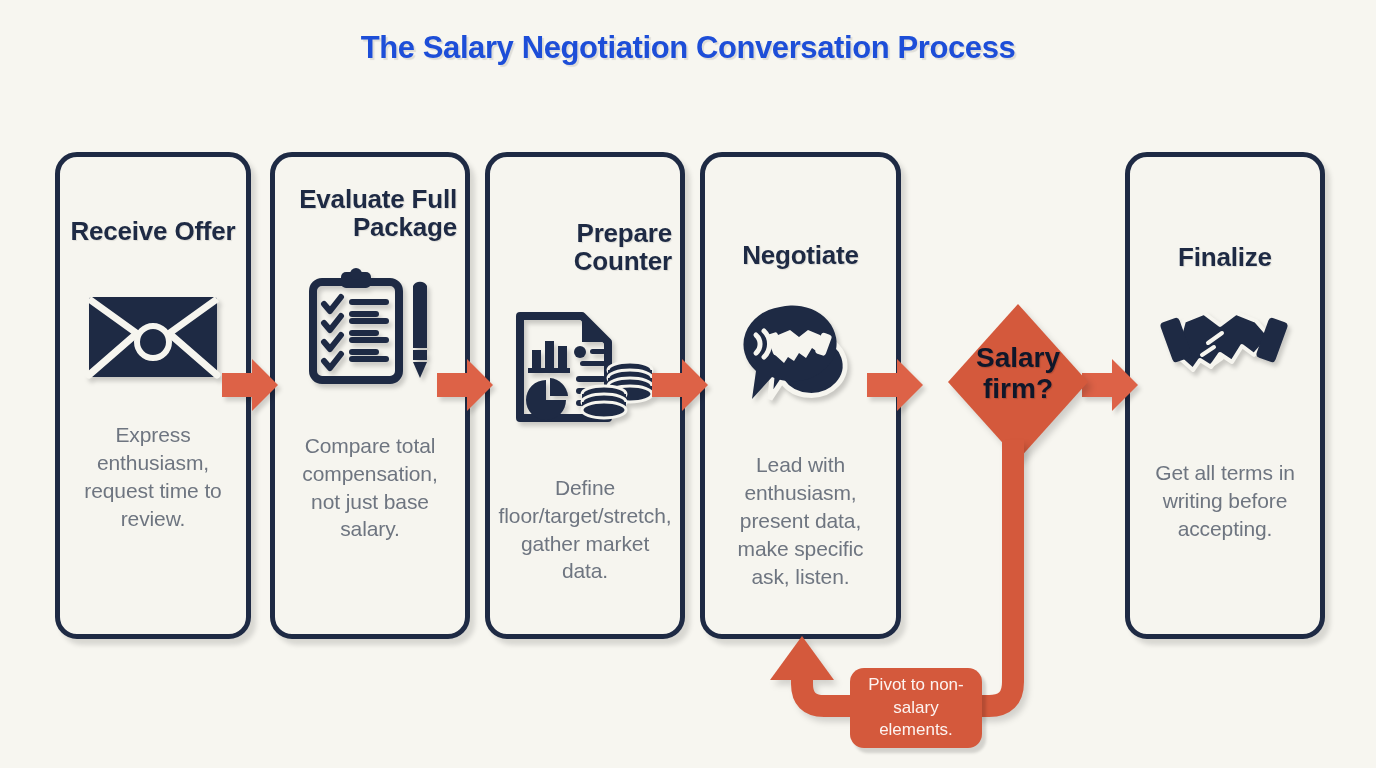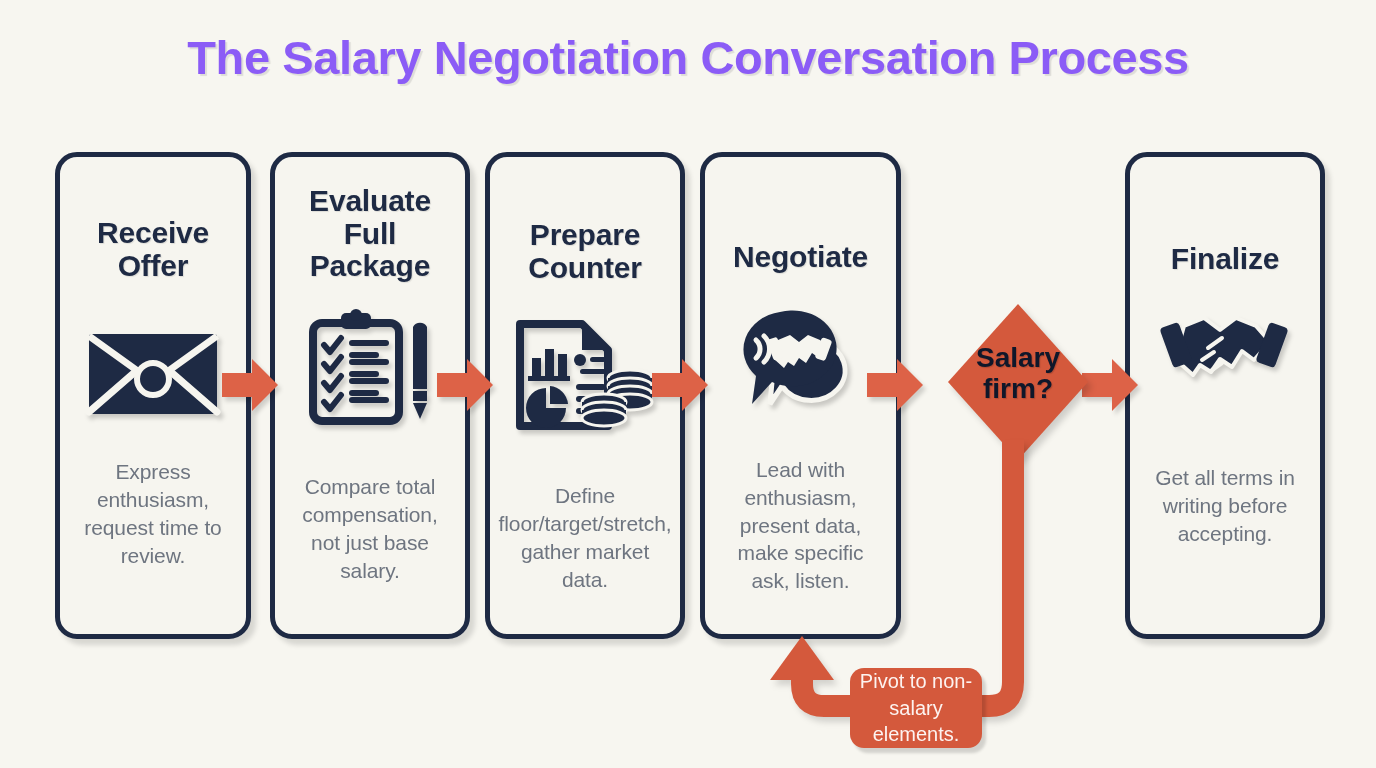--- a/index.html
+++ b/index.html
@@ -10,46 +10,46 @@
     overflow:hidden;
     position:relative;
   }
   #stage{position:absolute;inset:0;width:1376px;height:768px;}
 
   
   .title{
     position:absolute;
     left:0;top:30px;width:1376px;
     text-align:center;
-    font-size:47px;
+    font-size:31px;
     font-weight:bold;
     letter-spacing:-0.4px;
-    color:#8b5cf6;
+    color:#1d4ed8;
     text-shadow:2px 2px 1px rgba(0,0,0,0.10);
     white-space:nowrap;
   }
 
   
   .card{
     position:absolute;
     box-sizing:border-box;
     background:#f6f5ef;
     border:5px solid #1e2a44;
     border-radius:22px;
     box-shadow:5px 6px 5px rgba(0,0,0,0.13);
     display:flex;
     flex-direction:column;
     align-items:center;
     overflow:hidden;
   }
   .card-title{
-    font-size:30px;
+    font-size:26px;
     font-weight:bold;
     color:#1e2a44;
-    text-align:center;
+    text-align:right;
     line-height:1.09;
     letter-spacing:-0.2px;
     padding:0 8px;
     text-shadow:1px 1px 1px rgba(0,0,0,0.10);
   }
   .card-icon{
     display:flex;
     align-items:center;
     justify-content:center;
     width:100%;
@@ -137,21 +137,21 @@
     position:absolute;
     left:850px;top:668px;
     width:132px;height:80px;
     background:#d4593c;
     border-radius:14px;
     box-shadow:4px 5px 3px rgba(0,0,0,0.15);
     display:flex;
     align-items:center;
     justify-content:center;
     text-align:center;
-    font-size:20px;
+    font-size:17px;
     color:#fdf3f0;
     line-height:1.34;
     box-sizing:border-box;
     padding:2px 6px;
   }
 </style>
 </head>
 <body>
 
 <div id="stage">

